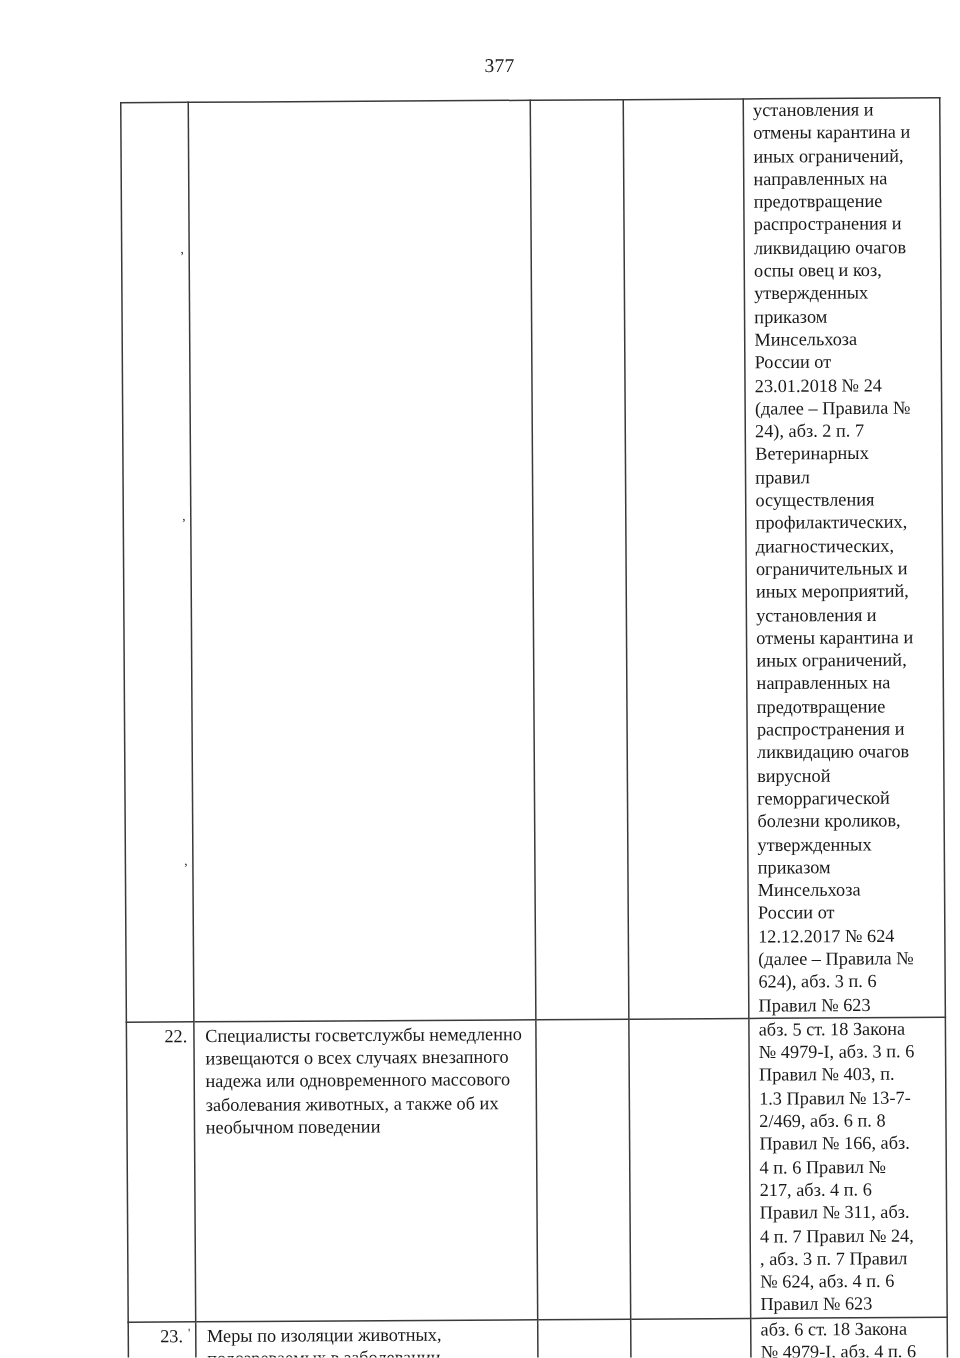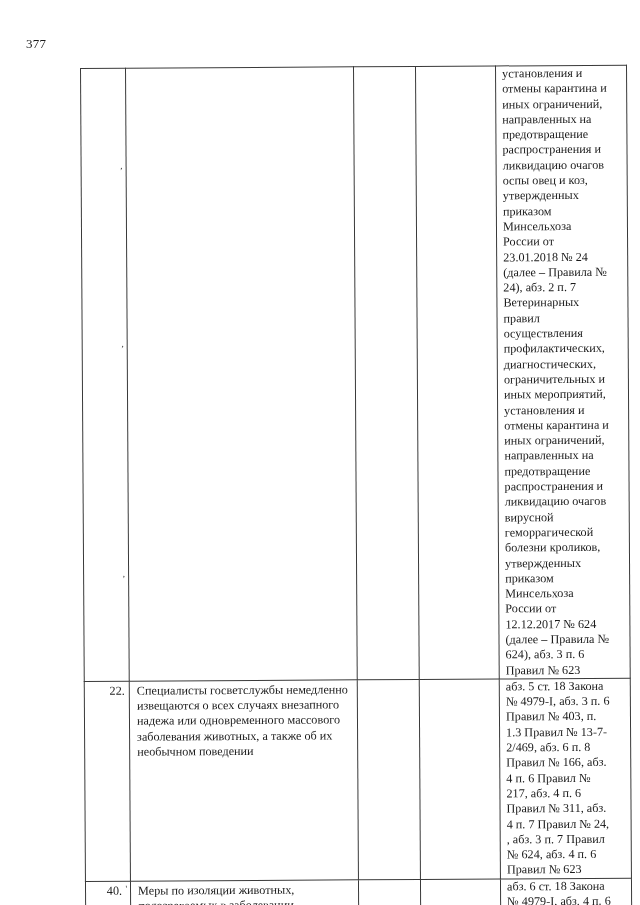--- a/index.html
+++ b/index.html
@@ -1,18 +1,18 @@
 <!DOCTYPE html>
 <html><head>
 <meta charset="utf-8">
 <style>
   html, body { margin: 0; padding: 0; background: #ffffff; }
   body { width: 640px; height: 905px; position: relative; overflow: hidden;
          font-family: "Liberation Serif", "DejaVu Serif", serif; color: #1a1a1a; }
-  .page-number { position: absolute; top: 36px; left: 0; width: 640px; text-align: left;
+  .page-number { position: absolute; top: 36px; left: 0; width: 640px; text-align: center;
                  font-size: 13px; letter-spacing: 0.2px; padding-left: 26px; box-sizing: border-box; }
   .table { position: absolute; left: 80px; top: 68px; width: 546px; border-collapse: collapse;
            table-layout: fixed; transform: rotate(-0.35deg); transform-origin: 0 0; }
   .table td { border: 1px solid #3a3a3a; vertical-align: top; padding: 0; font-size: 12.2px; line-height: 15.3px; }
   .col-num { width: 45px; }
   .col-req { width: 228px; }
   .col-c3 { width: 62px; }
   .col-c4 { width: 80px; }
   .col-ref { width: 131px; }
   .num-cell { text-align: right; padding: 2px 4px 0 0 !important; position: relative; }
@@ -117,21 +117,21 @@
       <span class="ref-line">Правил № 311, абз.</span>
       <span class="ref-line">4 п. 7 Правил № 24,</span>
       <span class="ref-line">, абз. 3 п. 7 Правил</span>
       <span class="ref-line">№ 624, абз. 4 п. 6</span>
       <span class="ref-line">Правил № 623</span>
     </td>
   </tr>
 
   <tr class="row-23">
     <td class="num-cell">
-      <span class="num-text">40.</span>
+      <span class="num-text">23.</span>
       <span class="tick" style="top:0px">'</span>
     </td>
     <td class="req-cell">
       <span class="req-line">Меры по изоляции животных,</span>
       <span class="req-line">подозреваемых в заболевании,</span>
 
     </td>
     <td></td>
     <td></td>
     <td class="ref-cell">

